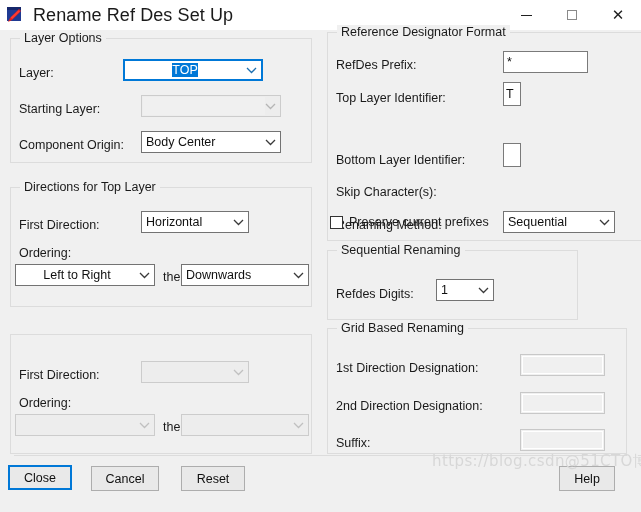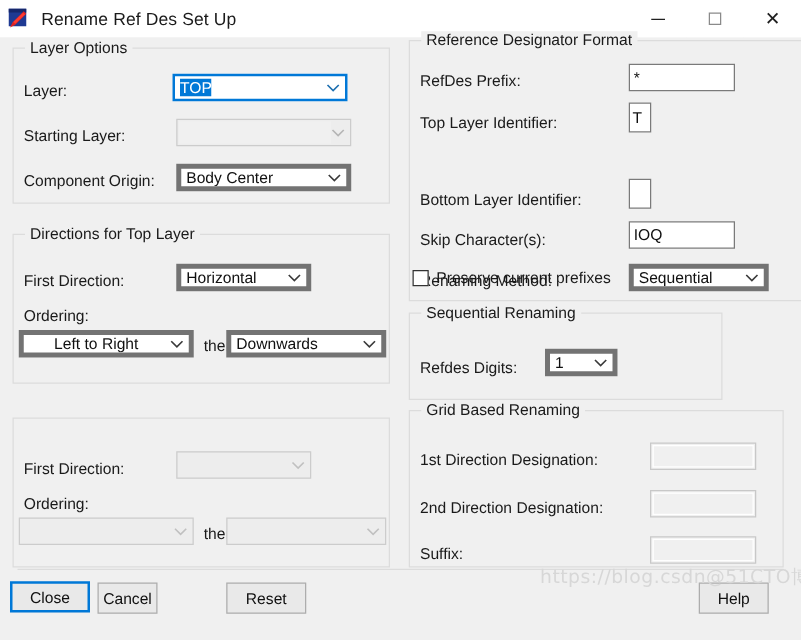--- a/index.html
+++ b/index.html
@@ -27,21 +27,21 @@
     align-items: center;
   }
   .app-icon {
     width: 18px; height: 18px;
     margin-left: 6px;
     position: relative;
     flex: none;
   }
   .title-text {
     margin-left: 9px;
-    font-size: 14px;
+    font-size: 18px;
     color: #1a1a1a;
     letter-spacing: 0.1px;
     white-space: nowrap;
   }
   .win-controls {
     margin-left: auto;
     display: flex;
     height: 30px;
   }
   .win-btn {
@@ -101,21 +101,21 @@
     color: #1a1a1a;
     white-space: nowrap;
     line-height: 14px;
   }
 
   
   .combo {
     position: absolute;
     box-sizing: border-box;
     background: #ffffff;
-    border: 4px solid #737373;
+    border: 1px solid #737373;
     display: flex;
     align-items: center;
     height: 22px;
     padding: 0 0 0 4px;
     font-size: 12.5px;
     color: #101010;
   }
   .combo .cval {
     flex: 1;
     white-space: nowrap;
@@ -260,21 +260,21 @@
     </div>
   </div>
 </div>
 
 <div class="dialog">
 
   <div class="groupbox" style="left:10px; top:8px; width:302px; height:125px;">
     <span class="gb-title">Layer Options</span>
 
     <span class="lbl" style="left:8px; top:27px;">Layer:</span>
-    <div class="combo focused" style="left:127px; top:20px; width:140px;">
+    <div class="combo focused" style="left:112px; top:20px; width:140px;text-align:center;">
       <span class="cval"><span class="sel">TOP</span></span>
       <span class="arrow">
         <svg width="11" height="7" viewBox="0 0 11 7">
             <path d="M1 1 L5.5 5.5 L10 1" stroke="#1c6fb0" stroke-width="1.3" fill="none"></path>
           </svg>
       </span>
     </div>
 
     <span class="lbl" style="left:8px; top:63px;">Starting Layer:</span>
     <div class="combo disabled" style="left:130px; top:56px; width:140px;">
@@ -377,23 +377,20 @@
     <div class="txt small" style="left:175px; top:49px;">
       <span>T</span>
     </div>
 
     <span class="lbl" style="left:8px; top:120px;">Bottom Layer Identifier:</span>
     <div class="txt small" style="left:175px; top:110px;">
       <span></span>
     </div>
 
     <span class="lbl" style="left:8px; top:152px;">Skip Character(s):</span>
-    <div class="txt" style="left:175px; top:144px; width:85px;">
-      <span>IOQ</span>
-    </div>
 
     <span class="lbl" style="left:8px; top:185px;">Renaming Method:</span>
     <div class="combo" style="left:175px; top:178px; width:112px;">
       <span class="cval">Sequential</span>
       <span class="arrow">
         <svg width="11" height="7" viewBox="0 0 11 7">
             <path d="M1 1 L5.5 5.5 L10 1" stroke="#3a3a3a" stroke-width="1.3" fill="none"></path>
           </svg>
       </span>
     </div>
@@ -436,19 +433,19 @@
     <span class="lbl" style="left:8px; top:107px;">Suffix:</span>
     <div class="txt disabled" style="left:192px; top:100px; width:85px;">
       <span class="inner"></span>
       <span></span>
     </div>
   </div>
 
   <div class="separator"></div>
 
   <div class="btn default" style="left:8px; top:435px; width:64px;">Close</div>
-  <div class="btn" style="left:78px; top:436px; width:48px;">Cancel</div>
+  <div class="btn" style="left:91px; top:436px; width:68px;">Cancel</div>
   <div class="btn" style="left:181px; top:436px; width:64px;">Reset</div>
   <div class="btn" style="left:559px; top:436px; width:56px;">Help</div>
 
 </div>
 
 <div class="watermark">https://blog.csdn@51CTO博客</div>
 
 </body></html>

